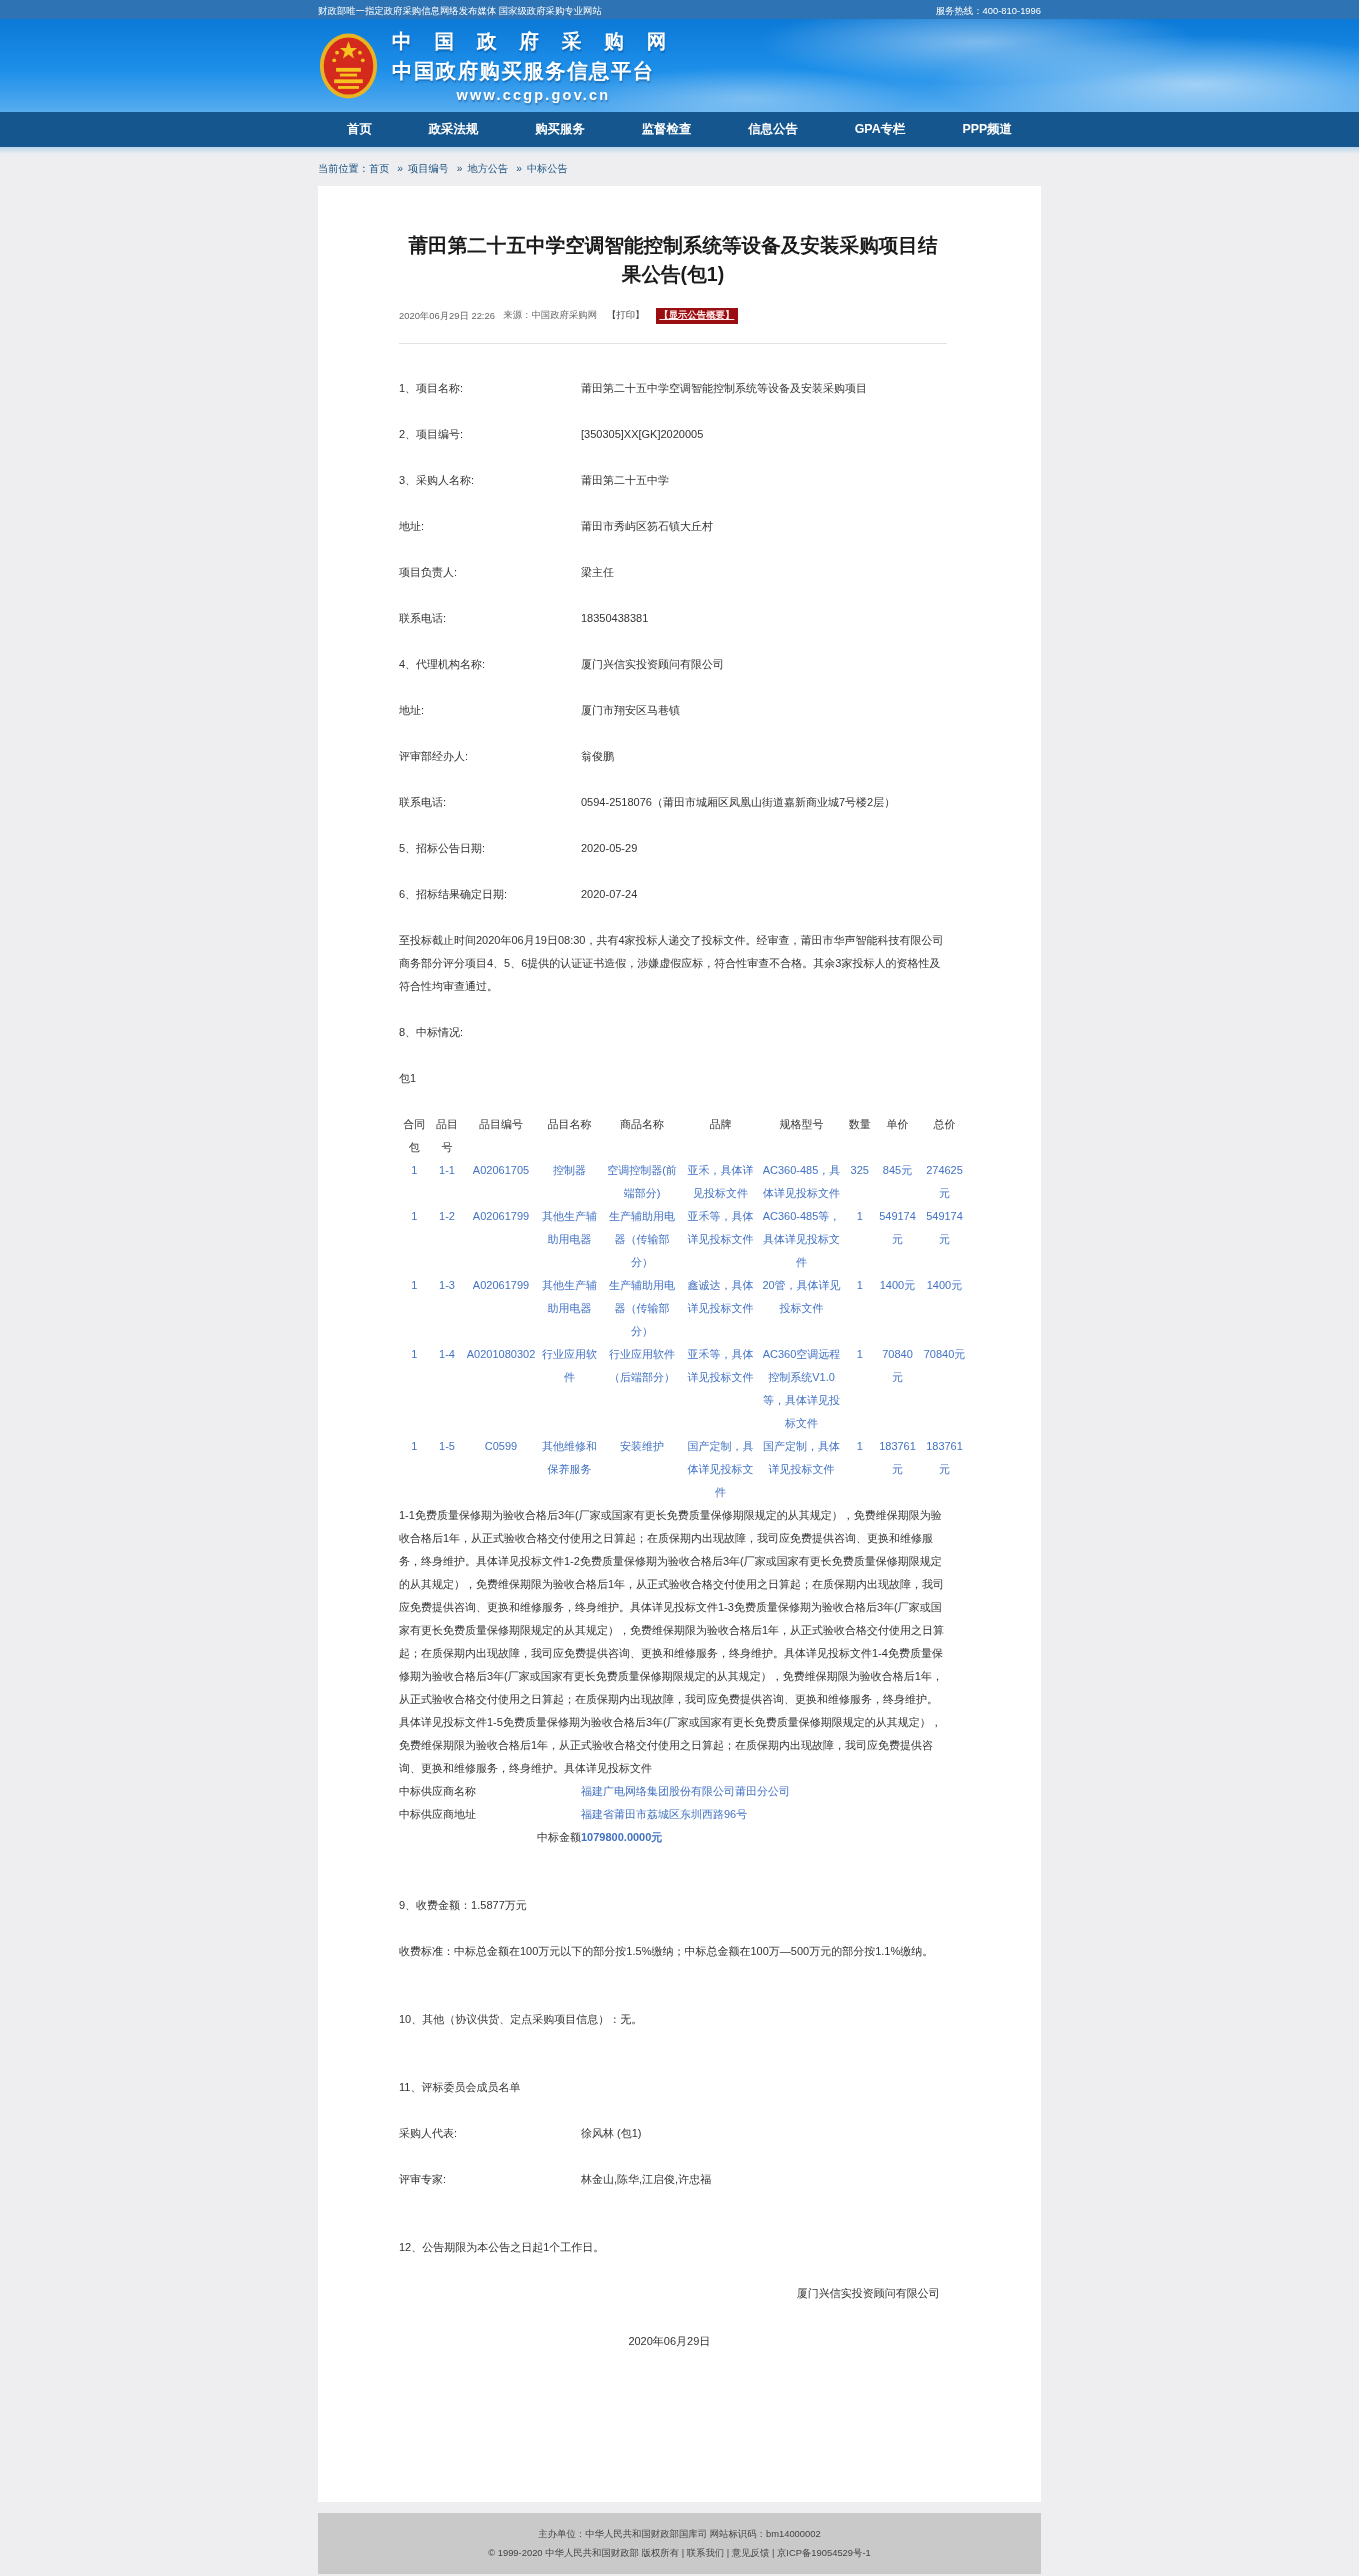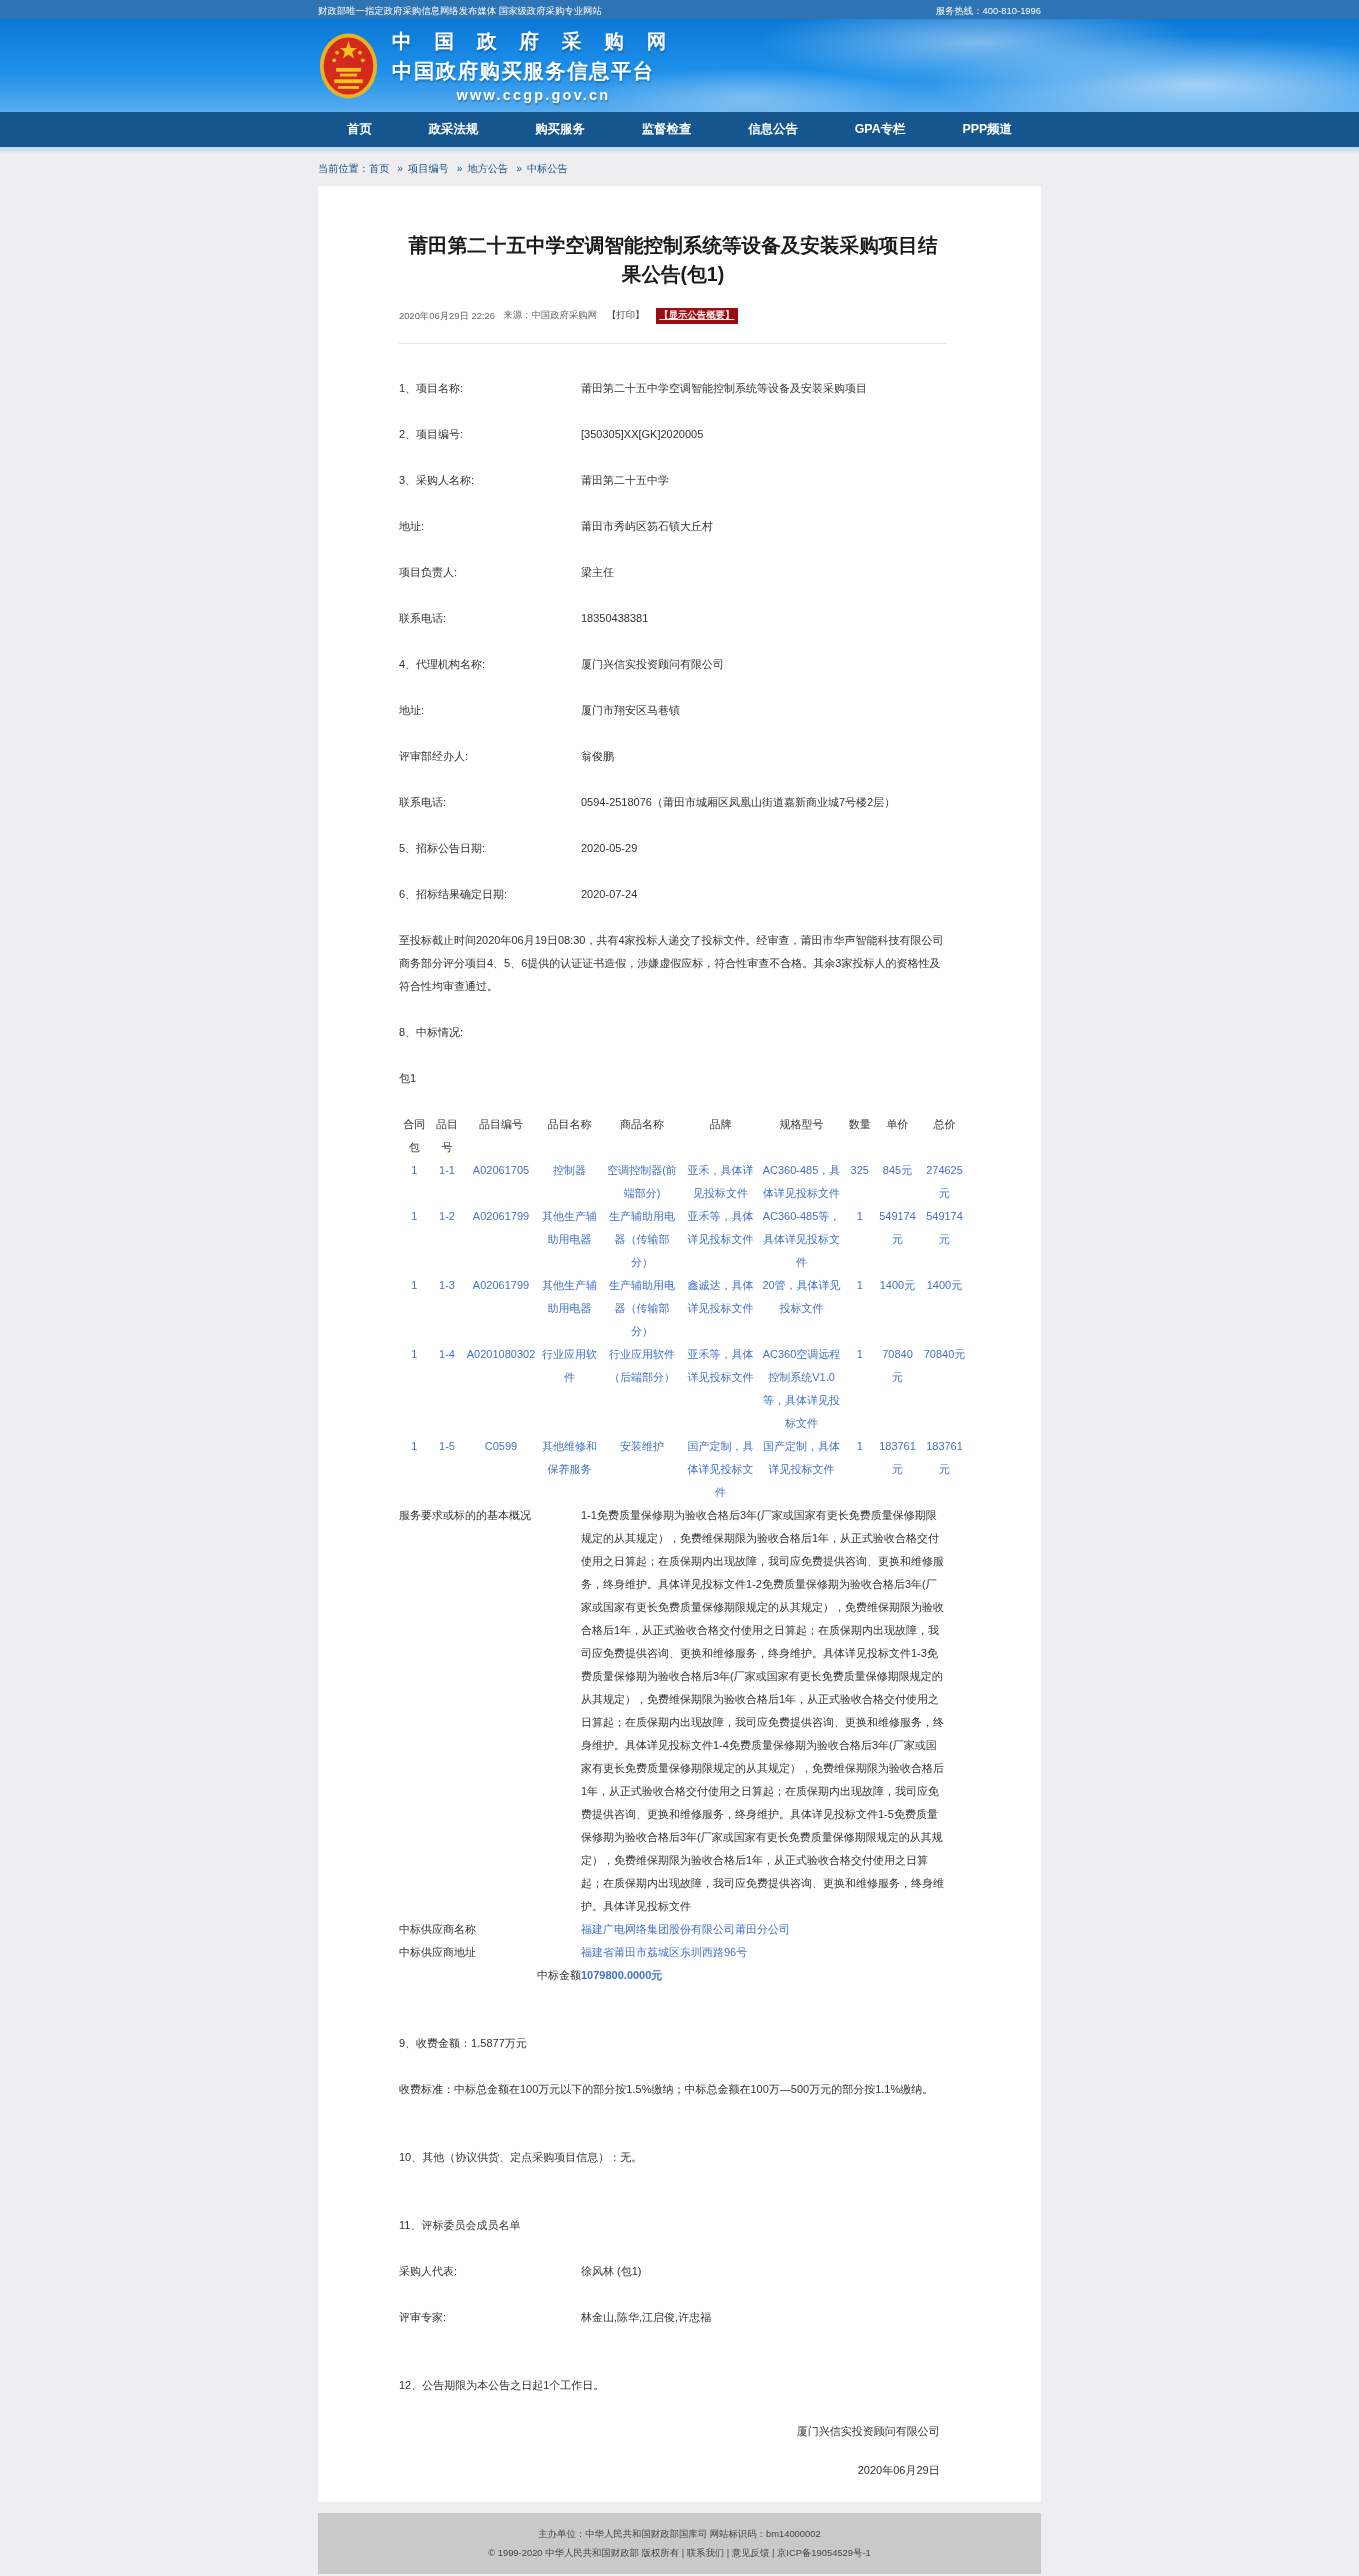--- a/index.html
+++ b/index.html
@@ -67,21 +67,21 @@
 
   .tight-row { display:flex; font-size:11px; line-height:23px; color:#333; }
   .tight-row .lab { width:182px; flex:0 0 auto; }
   .tight-row .val { flex:1; }
   .link-blue { color:#4272c4; text-decoration:none; }
   .amount-line { font-size:11px; line-height:23px; color:#333; padding-left:138px; }
   .amount-line b { color:#4272c4; }
 
   .sign-block { text-align:right; font-size:11px; color:#333; line-height:23px;
                 margin-top:17.4px; padding-right:7.3px; }
-  .sign-block .sig-date { margin-top:16px; }
+  .sign-block .sig-date { margin-top:25px;text-align:center; }
 
   
   .footer-band { width:723px; margin:11px auto 0; background:#c9c9c9; text-align:center;
                  padding:11px 0 12.4px; }
   .footer-band p { font-size:9.4px; color:#444; line-height:19px; }
 </style>
 </head>
 <body>
 
 <div class="page">
@@ -290,21 +290,20 @@
           <td>国产定制，具体详见投标文件</td>
           <td>国产定制，具体详见投标文件</td>
           <td>1</td>
           <td>183761元</td>
           <td>183761元</td>
         </tr>
       </tbody>
     </table>
 
     <div class="tight-row">
-      <span class="lab">服务要求或标的的基本概况</span>
       <span class="val">1-1免费质量保修期为验收合格后3年(厂家或国家有更长免费质量保修期限规定的从其规定），免费维保期限为验收合格后1年，从正式验收合格交付使用之日算起；在质保期内出现故障，我司应免费提供咨询、更换和维修服务，终身维护。具体详见投标文件1-2免费质量保修期为验收合格后3年(厂家或国家有更长免费质量保修期限规定的从其规定），免费维保期限为验收合格后1年，从正式验收合格交付使用之日算起；在质保期内出现故障，我司应免费提供咨询、更换和维修服务，终身维护。具体详见投标文件1-3免费质量保修期为验收合格后3年(厂家或国家有更长免费质量保修期限规定的从其规定），免费维保期限为验收合格后1年，从正式验收合格交付使用之日算起；在质保期内出现故障，我司应免费提供咨询、更换和维修服务，终身维护。具体详见投标文件1-4免费质量保修期为验收合格后3年(厂家或国家有更长免费质量保修期限规定的从其规定），免费维保期限为验收合格后1年，从正式验收合格交付使用之日算起；在质保期内出现故障，我司应免费提供咨询、更换和维修服务，终身维护。具体详见投标文件1-5免费质量保修期为验收合格后3年(厂家或国家有更长免费质量保修期限规定的从其规定），免费维保期限为验收合格后1年，从正式验收合格交付使用之日算起；在质保期内出现故障，我司应免费提供咨询、更换和维修服务，终身维护。具体详见投标文件</span>
     </div>
     <div class="tight-row">
       <span class="lab">中标供应商名称</span>
       <span class="val"><a href="#" class="link-blue">福建广电网络集团股份有限公司莆田分公司</a></span>
     </div>
     <div class="tight-row">
       <span class="lab">中标供应商地址</span>
       <span class="val"><a href="#" class="link-blue">福建省莆田市荔城区东圳西路96号</a></span>
     </div>

